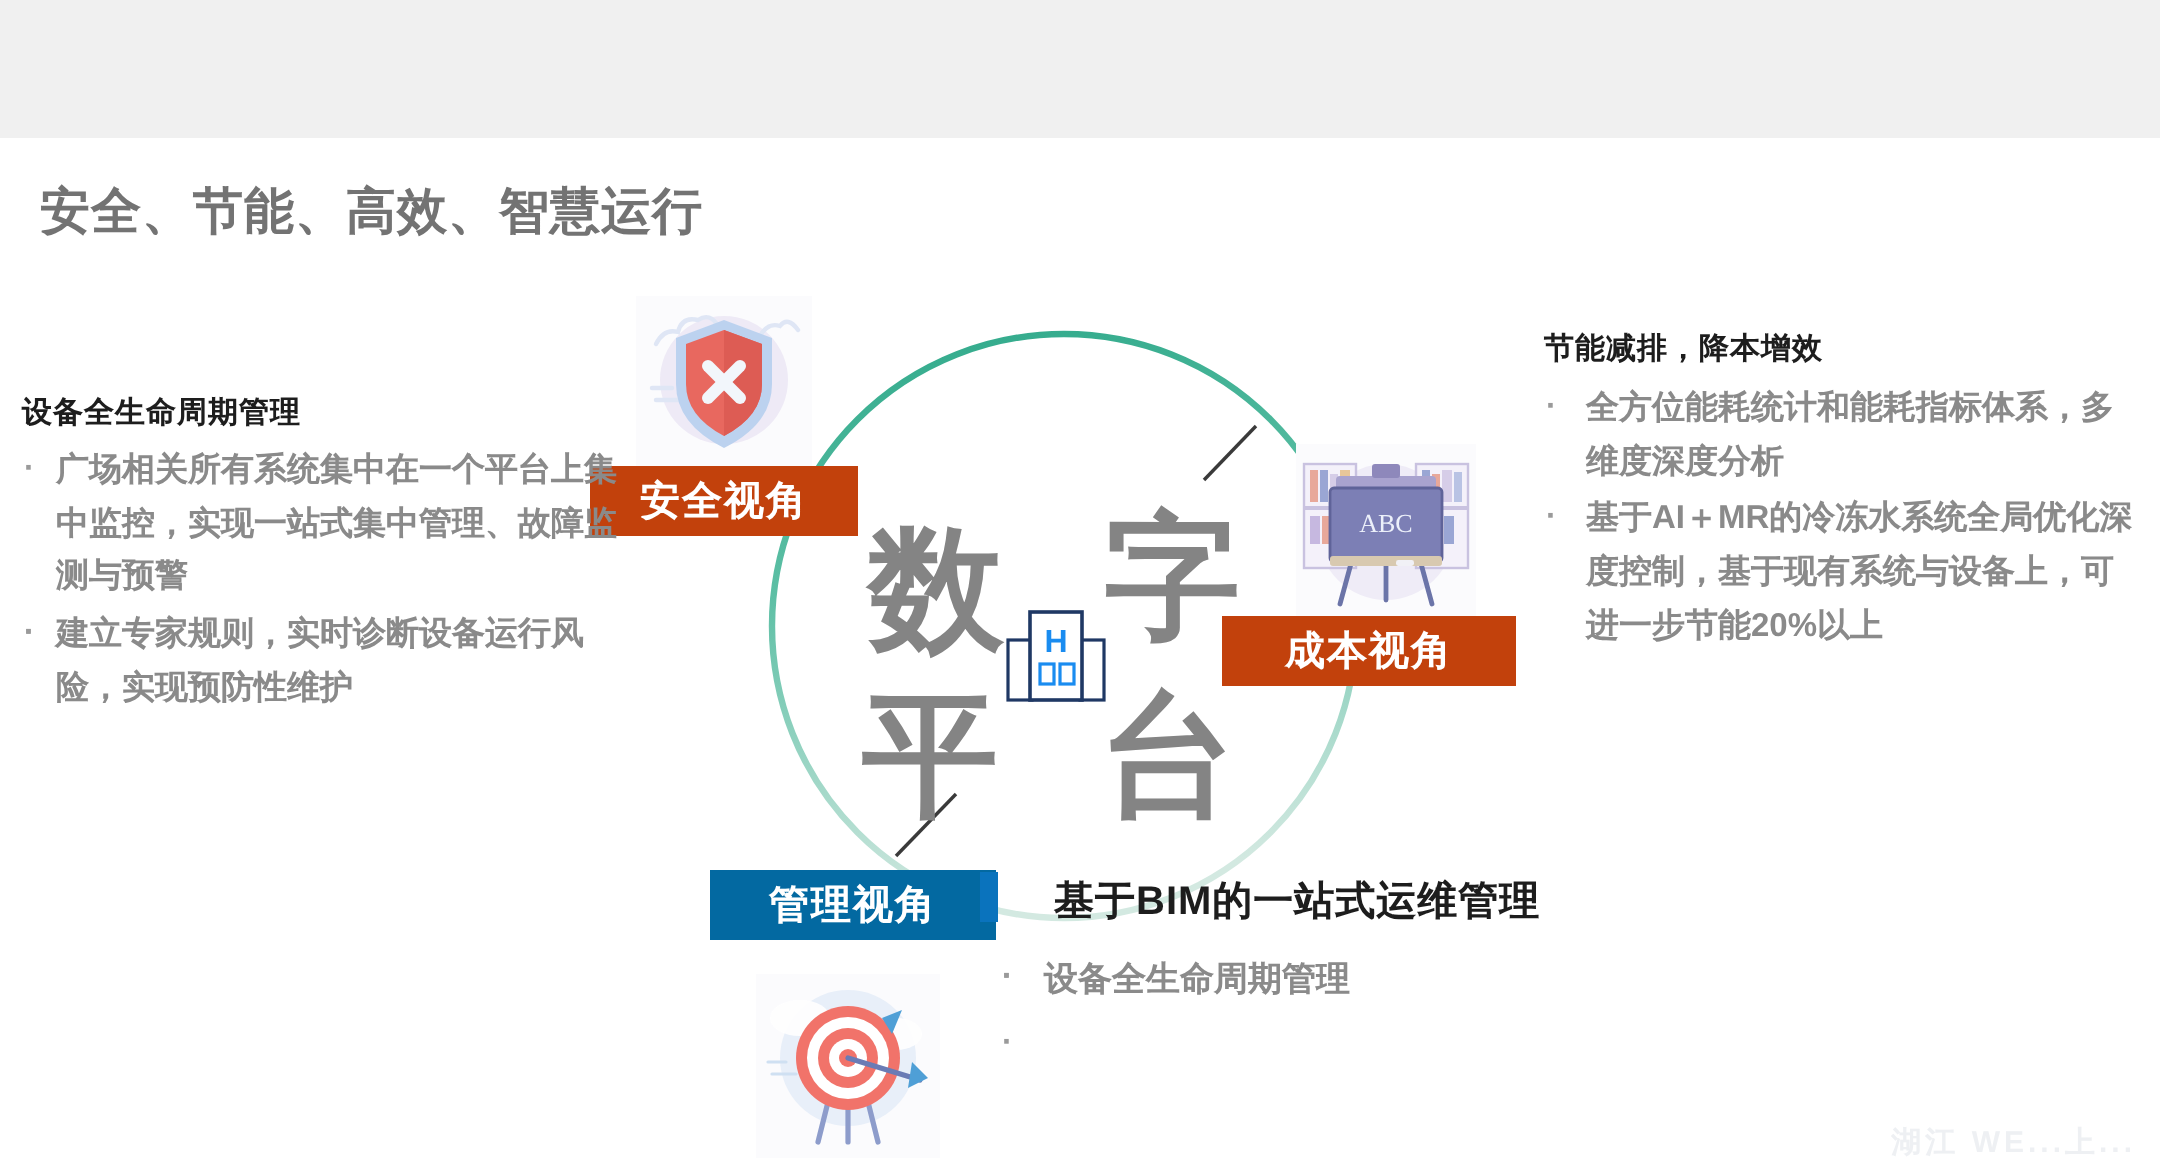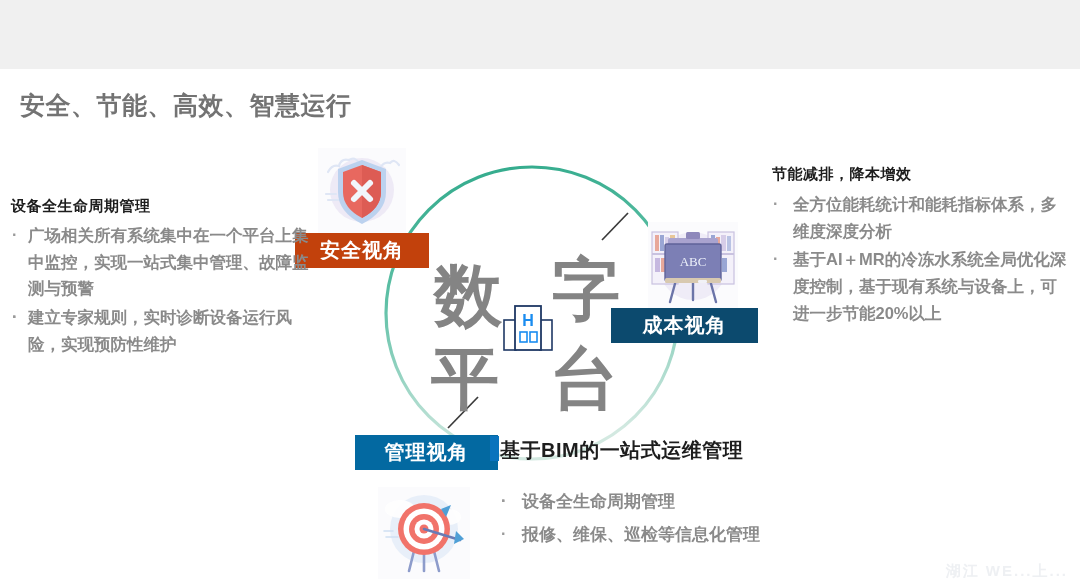--- a/index.html
+++ b/index.html
@@ -93,22 +93,22 @@
 
   
   #bottom-col {
     position: absolute;
     left: 500px; top: 437px;
     width: 400px;
   }
   #bottom-col .col-heading {
     position: relative;
     font-size: 20px;
-    margin-bottom: 21px;
-    padding-left: 0;
+    margin-bottom: 9px;
+    padding-left: 27px;
   }
   #bottom-col .col-heading .accent-bar {
     position: absolute;
     left: -10px; top: -1px;
     width: 9px; height: 25px;
     background: #0a73bd;
   }
   #bottom-col .bullet-item {
     padding-left: 22px;
     font-size: 17px;
@@ -163,21 +163,21 @@
     white-space: nowrap;
   }
   #badge-security {
     left: 295px; top: 233px;
     width: 134px; height: 35px;
     background: #c2410c;
   }
   #badge-cost {
     left: 611px; top: 308px;
     width: 147px; height: 35px;
-    background: #0c4a6e;
+    background: #c2410c;
   }
   #badge-manage {
     left: 355px; top: 435px;
     width: 143px; height: 35px;
     background: #0369a1;
   }
 
   
   .illus {
     position: absolute;
@@ -362,20 +362,19 @@
     <ul class="bullet-list">
       <li class="bullet-item">
         <span class="dot">·</span>
       </li>
       <li class="bullet-item">
         <span class="dot">·</span>
         <span>设备全生命周期管理</span>
       </li>
       <li class="bullet-item">
         <span class="dot">·</span>
-        <span>报修、维保、巡检等信息化管理</span>
       </li>
     </ul>
   </div>
 
   <div id="watermark">湖江 WE...上...</div>
 
 </div>
 
 </body></html>

